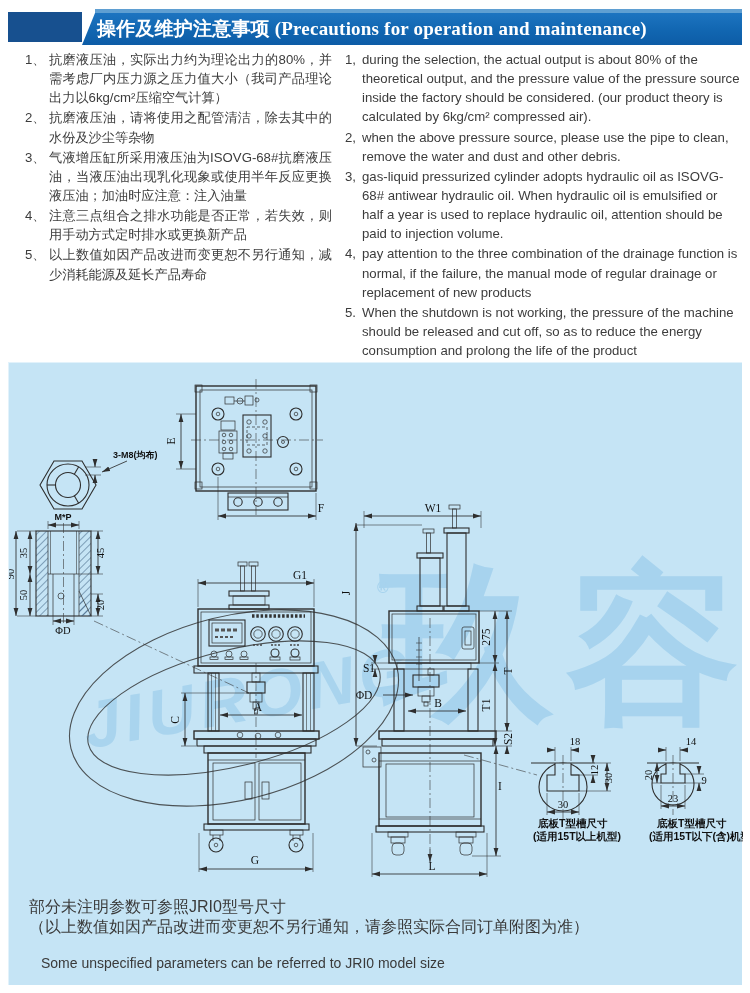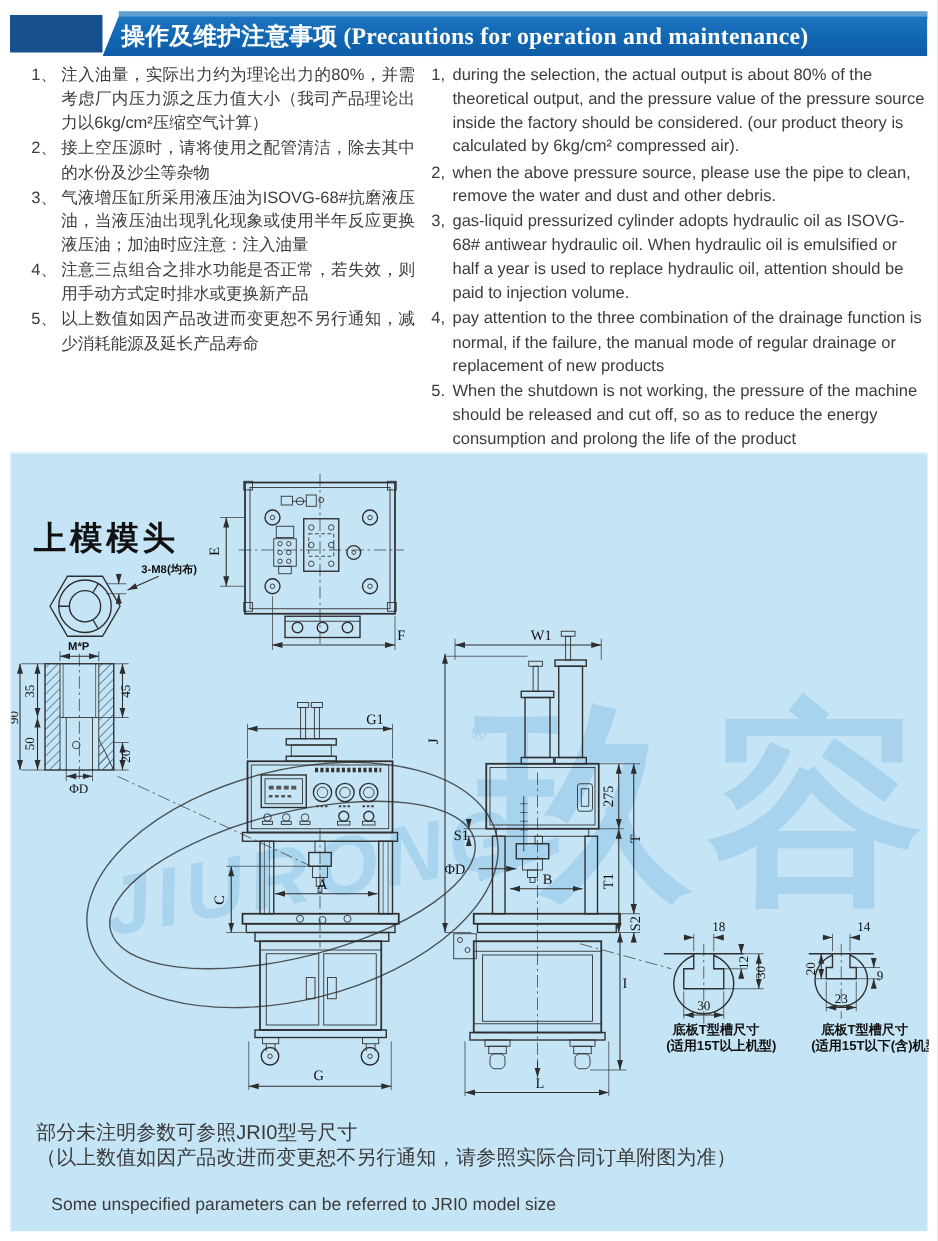--- a/index.html
+++ b/index.html
@@ -59,25 +59,25 @@
   <div class="banner-block"></div>
   <div class="banner-top"></div>
   <div class="banner">
     <span class="banner-title">操作及维护注意事项 (Precautions for operation and maintenance)</span>
   </div>
 
   <div class="notes">
     <div class="col-l">
       <div class="note">
           <span class="n">1、</span>
-          <span class="t">注入油量，实际出力约为理论出力的80%，并需考虑厂内压力源之压力值大小（我司产品理论出力以6kg/cm²压缩空气计算）</span>
+          <span class="t">抗磨液压油，实际出力约为理论出力的80%，并需考虑厂内压力源之压力值大小（我司产品理论出力以6kg/cm²压缩空气计算）</span>
         </div>
       <div class="note">
           <span class="n">2、</span>
-          <span class="t">接上空压源时，请将使用之配管清洁，除去其中的水份及沙尘等杂物</span>
+          <span class="t">抗磨液压油，请将使用之配管清洁，除去其中的水份及沙尘等杂物</span>
         </div>
       <div class="note">
           <span class="n">3、</span>
           <span class="t">气液增压缸所采用液压油为ISOVG-68#抗磨液压油，当液压油出现乳化现象或使用半年反应更换液压油；加油时应注意：注入油量</span>
         </div>
       <div class="note">
           <span class="n">4、</span>
           <span class="t">注意三点组合之排水功能是否正常，若失效，则用手动方式定时排水或更换新产品</span>
         </div>
       <div class="note">
@@ -106,21 +106,20 @@
           <span class="n">5.</span>
           <span class="t">When the shutdown is not working, the pressure of the machine should be released and cut off, so as to reduce the energy consumption and prolong the life of the product</span>
         </div>
     </div>
   </div>
 
   <div class="panel">
     <div class="wm-cn">玖容</div>
     <div class="wm-en">JIURONG</div>
     <div class="wm-reg">®</div>
-    <div class="panel-title">上模模头</div>
 
     <svg class="draw" width="734" height="623" viewBox="0 0 734 623">
       <defs>
         <pattern id="hatch" width="5" height="5" patternUnits="userSpaceOnUse" patternTransform="rotate(45)">
           <line x1="0" y1="0" x2="0" y2="5" stroke="#3f6283" stroke-width="1.1"></line>
         </pattern>
         <marker id="ma" orient="auto" markerWidth="9" markerHeight="7" refX="8" refY="3" markerUnits="userSpaceOnUse">
           <path d="M0,0.6 L8,3 L0,5.4 Z" fill="#2e2e2e"></path>
         </marker>
         <marker id="mas" orient="auto" markerWidth="9" markerHeight="7" refX="0" refY="3" markerUnits="userSpaceOnUse">

